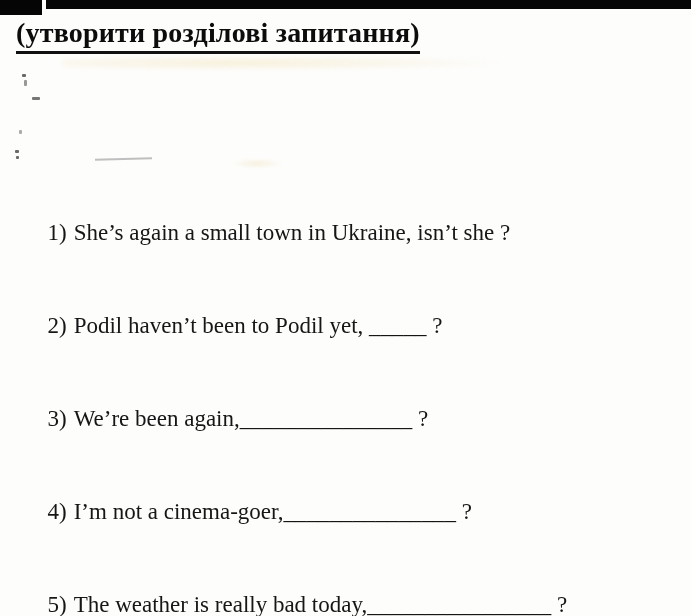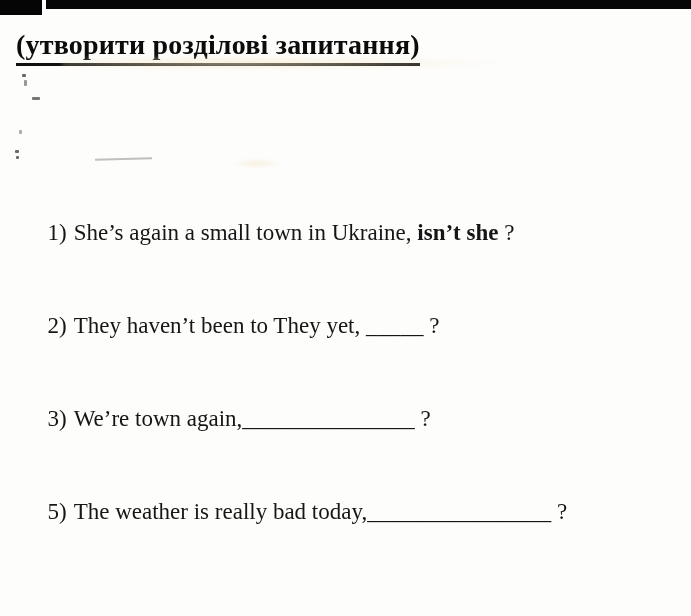--- a/index.html
+++ b/index.html
@@ -19,21 +19,21 @@
     left: 46px; top: 0; right: 0; height: 9px;
     background: #060606;
   }
   .topbar-corner {
     position: absolute;
     left: 0; top: 0; width: 42px; height: 15px;
     background: #050505;
   }
 
   
-  .heading-wrap { position: absolute; left: 16px; top: 28px; text-align: right; }
+  .heading-wrap { position: absolute; left: 16px; top: 16px; text-align: right; }
   .heading {
     display: inline-block;
     font-size: 28px;
     font-weight: 700;
     letter-spacing: 0.2px;
     color: #0c0c0c;
     border-bottom: 3px solid #111;
     padding-bottom: 1px;
     line-height: 34px;
     white-space: pre;
@@ -67,21 +67,21 @@
   
   .list {
     position: absolute;
     left: 13px; top: 186px; width: 672px;
     font-size: 23px;
     line-height: 31px;
   }
   .row { white-space: pre; }
   .row span { white-space: pre; }
   .num { margin-right: 7px; }
-  .ans { font-weight: 700; }
+  .ans { font-weight: 400; }
   .blank { letter-spacing: 0px; font-style: italic; }
 </style>
 </head>
 <body>
 
 <div class="page">
 
   <div class="topbar-corner"></div>
   <div class="topbar"></div>
 
@@ -98,27 +98,30 @@
   <div class="artifact speck sp6"></div>
   <div class="artifact faintline"></div>
   <div class="artifact smudge-b"></div>
 
   <div class="list">
     <div class="row">
       <span class="num">1)</span><span class="txt">She’s again a small town in Ukraine,</span><span class="ans"> isn’t she</span><span class="blank"></span><span class="sfx"> ?</span>
     </div>
 
     <div class="row">
-      <span class="num">2)</span><span class="txt">They haven’t been to They yet, </span><span class="ans"></span><span class="blank">_____</span><span class="sfx"> ?</span>
+      <span class="num">2)</span><span class="txt">Podil haven’t been to Podil yet, </span><span class="ans"></span><span class="blank">_____</span><span class="sfx"> ?</span>
     </div>
 
     <div class="row">
-      <span class="num">3)</span><span class="txt">We’re town again,</span><span class="ans"></span><span class="blank">_______________</span><span class="sfx"> ?</span>
+      <span class="num">3)</span><span class="txt">We’re been again,</span><span class="ans"></span><span class="blank">_______________</span><span class="sfx"> ?</span>
     </div>
 
+    <div class="row">
+      <span class="num">4)</span><span class="txt">I’m not a cinema-goer,</span><span class="ans"></span><span class="blank">_______________</span><span class="sfx"> ?</span>
+    </div>
 
     <div class="row">
       <span class="num">5)</span><span class="txt">The weather is really bad today,</span><span class="ans"></span><span class="blank">________________</span><span class="sfx"> ?</span>
     </div>
 
   </div>
 
 </div>
 
 </body></html>

